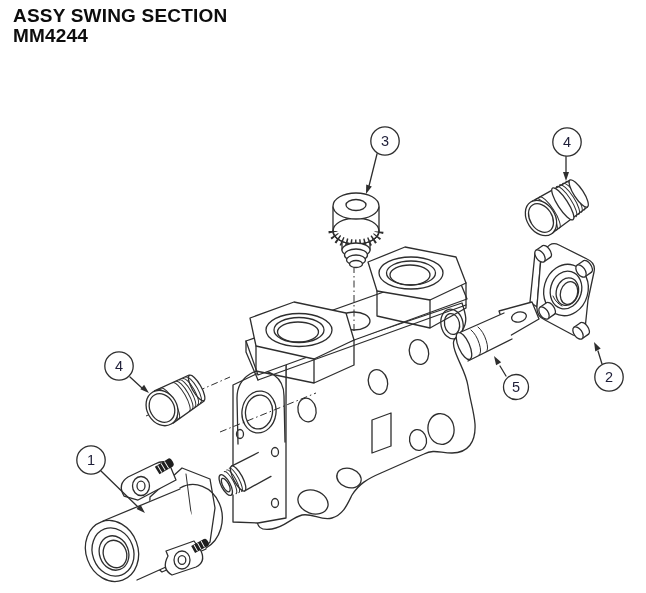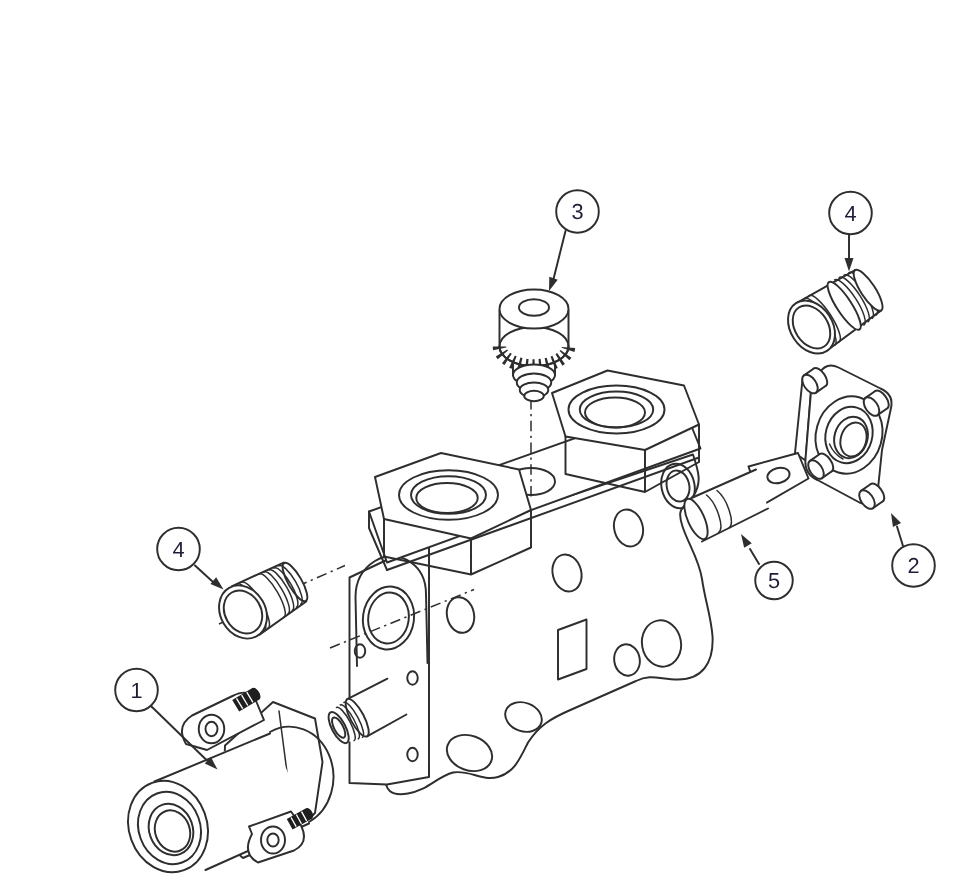--- a/index.html
+++ b/index.html
@@ -18,20 +18,24 @@
   .hatch{stroke:#fff;stroke-width:.9;fill:none;}
   .bln{fill:#fff;stroke:#2e2e2e;stroke-width:1.3;}
   .balloon-num{font-size:14.5px;fill:#1e1e38;text-anchor:middle;
                font-family:"Liberation Sans",sans-serif;}
   .ah{fill:#2e2e2e;stroke:none;}
 </style>
 </head>
 <body>
 
 <div class="stage">
+  <div class="title">
+    <div>ASSY SWING SECTION</div>
+    <div>MM4244</div>
+  </div>
 
   <svg width="646" height="593" viewBox="0 0 646 593">
 
     <g>
 
       <path class="wh" d="M256,516 L254,445 L285,435 L286,362 L462,303
         C466,315 468,322 462,331 C455,339 451,339 455,351
         C459,363 466,373 468,386 C470,400 474,411 475,424
         C476,442 468,453 452,453 C440,453 434,449 424,454
         L381,473 C367,479 359,484 352,495 C347,505 343,515 332,518

